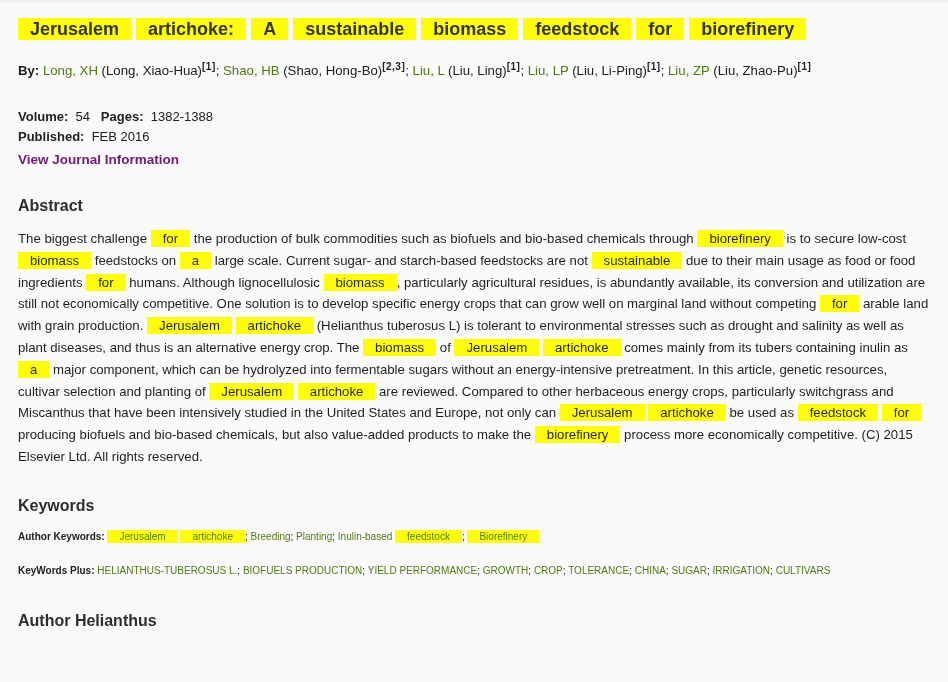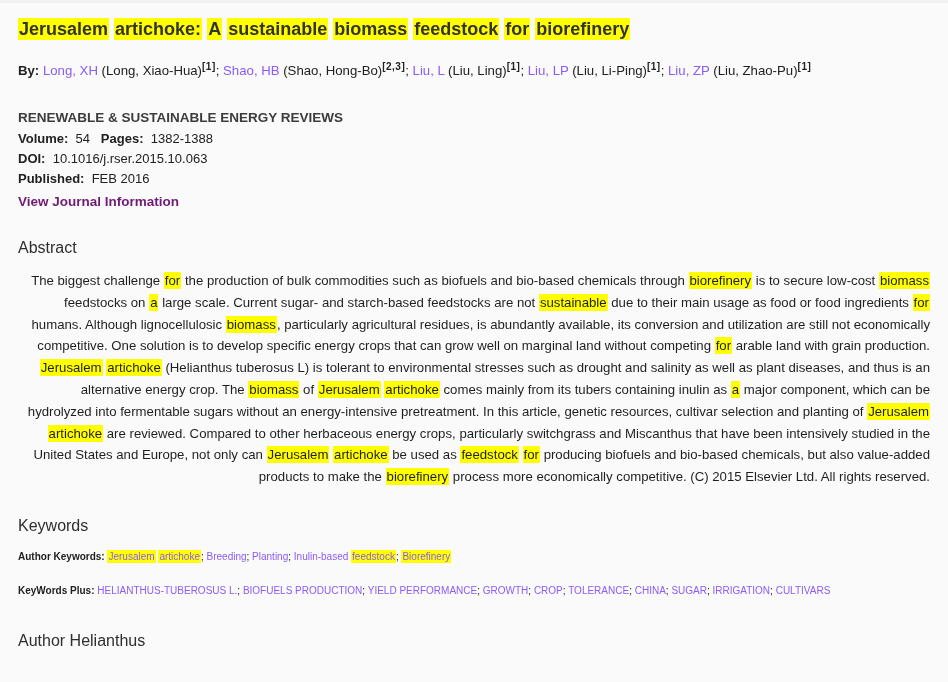--- a/index.html
+++ b/index.html
@@ -19,22 +19,22 @@
   
   .title {
     font-size: 18px;
     font-weight: bold;
     color: #333333;
     margin: 2px 0 0 0;
     line-height: 24px;
   }
   
   .rich { white-space: pre-wrap; }
-  .hl { background: #ffff00; padding: 1px 1px; }
-  .lnk { color: #8b5cf6; cursor: pointer; text-align: right; }
+  .hl { background: #ffff00; padding: 1px 12px; }
+  .lnk { color: #4d7c0f; cursor: pointer; text-align: right; }
   .b { font-weight: bold; }
   .sup {
     font-size: 10px;
     font-weight: bold;
     position: relative;
     top: -5px;
     letter-spacing: 0.5px;
   }
   
   .byline {
@@ -61,53 +61,50 @@
     font-size: 13.5px;
     font-weight: bold;
     color: #701a75;
     margin-top: 2px;
     cursor: pointer;
     line-height: 15px;
   }
   
   .section-heading {
     font-size: 16px;
-    font-weight: normal;
+    font-weight: bold;
     color: #2e2e2e;
     margin: 28px 0 0 0;
     line-height: 19px;
   }
   
   .abstract-text {
     margin: 13px 0 0 0;
     font-size: 13.2px;
     line-height: 21.8px;
     color: #1f1f1f;
-    text-align: right;
   }
   
   .kw-line {
     margin: 9px 0 0 0;
     font-size: 10px;
     line-height: 25px;
   }
 </style>
 </head>
 <body>
 
 <div class="page">
 
   <h1 class="title rich"><span class="hl">Jerusalem</span><span> </span><span class="hl">artichoke:</span><span> </span><span class="hl">A</span><span> </span><span class="hl">sustainable</span><span> </span><span class="hl">biomass</span><span> </span><span class="hl">feedstock</span><span> </span><span class="hl">for</span><span> </span><span class="hl">biorefinery</span></h1>
 
   <div class="byline rich"><span class="b">By: </span><span class="lnk">Long, XH</span><span> (Long, Xiao-Hua)</span><span class="sup">[1]</span><span>; </span><span class="lnk">Shao, HB</span><span> (Shao, Hong-Bo)</span><span class="sup">[2,3]</span><span>; </span><span class="lnk">Liu, L</span><span> (Liu, Ling)</span><span class="sup">[1]</span><span>; </span><span class="lnk">Liu, LP</span><span> (Liu, Li-Ping)</span><span class="sup">[1]</span><span>; </span><span class="lnk">Liu, ZP</span><span> (Liu, Zhao-Pu)</span><span class="sup">[1]</span></div>
 
   <div class="source">
-    <div class="journal-name">RENEWABLE &amp; SUSTAINABLE ENERGY REVIEWS</div>
     <div class="meta-line rich"><span class="b">Volume:</span><span>&nbsp;&nbsp;54&nbsp;&nbsp;&nbsp;</span><span class="b">Pages:</span><span>&nbsp;&nbsp;1382-1388</span></div>
-    <div class="meta-line rich"><span class="b">DOI:</span><span>&nbsp;&nbsp;10.1016/j.rser.2015.10.063</span></div>
     <div class="meta-line rich"><span class="b">Published:</span><span>&nbsp;&nbsp;FEB 2016</span></div>
     <a class="journal-link">View Journal Information</a>
   </div>
 
   <h2 class="section-heading">Abstract</h2>
   <p class="abstract-text rich"><span>The biggest challenge </span><span class="hl">for</span><span> the production of bulk commodities such as biofuels and bio-based chemicals through </span><span class="hl">biorefinery</span><span> is to secure low-cost </span><span class="hl">biomass</span><span> feedstocks on </span><span class="hl">a</span><span> large scale. Current sugar- and starch-based feedstocks are not </span><span class="hl">sustainable</span><span> due to their main usage as food or food ingredients </span><span class="hl">for</span><span> humans. Although lignocellulosic </span><span class="hl">biomass</span><span>, particularly agricultural residues, is abundantly available, its conversion and utilization are still not economically competitive. One solution is to develop specific energy crops that can grow well on marginal land without competing </span><span class="hl">for</span><span> arable land with grain production. </span><span class="hl">Jerusalem</span><span> </span><span class="hl">artichoke</span><span> (Helianthus tuberosus L) is tolerant to environmental stresses such as drought and salinity as well as plant diseases, and thus is an alternative energy crop. The </span><span class="hl">biomass</span><span> of </span><span class="hl">Jerusalem</span><span> </span><span class="hl">artichoke</span><span> comes mainly from its tubers containing inulin as </span><span class="hl">a</span><span> major component, which can be hydrolyzed into fermentable sugars without an energy-intensive pretreatment. In this article, genetic resources, cultivar selection and planting of </span><span class="hl">Jerusalem</span><span> </span><span class="hl">artichoke</span><span> are reviewed. Compared to other herbaceous energy crops, particularly switchgrass and Miscanthus that have been intensively studied in the United States and Europe, not only can </span><span class="hl">Jerusalem</span><span> </span><span class="hl">artichoke</span><span> be used as </span><span class="hl">feedstock</span><span> </span><span class="hl">for</span><span> producing biofuels and bio-based chemicals, but also value-added products to make the </span><span class="hl">biorefinery</span><span> process more economically competitive. (C) 2015 Elsevier Ltd. All rights reserved.</span></p>
 
   <h2 class="section-heading">Keywords</h2>
   <div class="kw-line rich"><span class="b">Author Keywords: </span><span class="hl lnk">Jerusalem</span><span> </span><span class="hl lnk">artichoke</span><span>; </span><span class="lnk">Breeding</span><span>; </span><span class="lnk">Planting</span><span>; </span><span class="lnk">Inulin-based </span><span class="hl lnk">feedstock</span><span>; </span><span class="hl lnk">Biorefinery</span></div>
   <div class="kw-line rich"><span class="b">KeyWords Plus: </span><span class="lnk">HELIANTHUS-TUBEROSUS L.</span><span>; </span><span class="lnk">BIOFUELS PRODUCTION</span><span>; </span><span class="lnk">YIELD PERFORMANCE</span><span>; </span><span class="lnk">GROWTH</span><span>; </span><span class="lnk">CROP</span><span>; </span><span class="lnk">TOLERANCE</span><span>; </span><span class="lnk">CHINA</span><span>; </span><span class="lnk">SUGAR</span><span>; </span><span class="lnk">IRRIGATION</span><span>; </span><span class="lnk">CULTIVARS</span></div>

